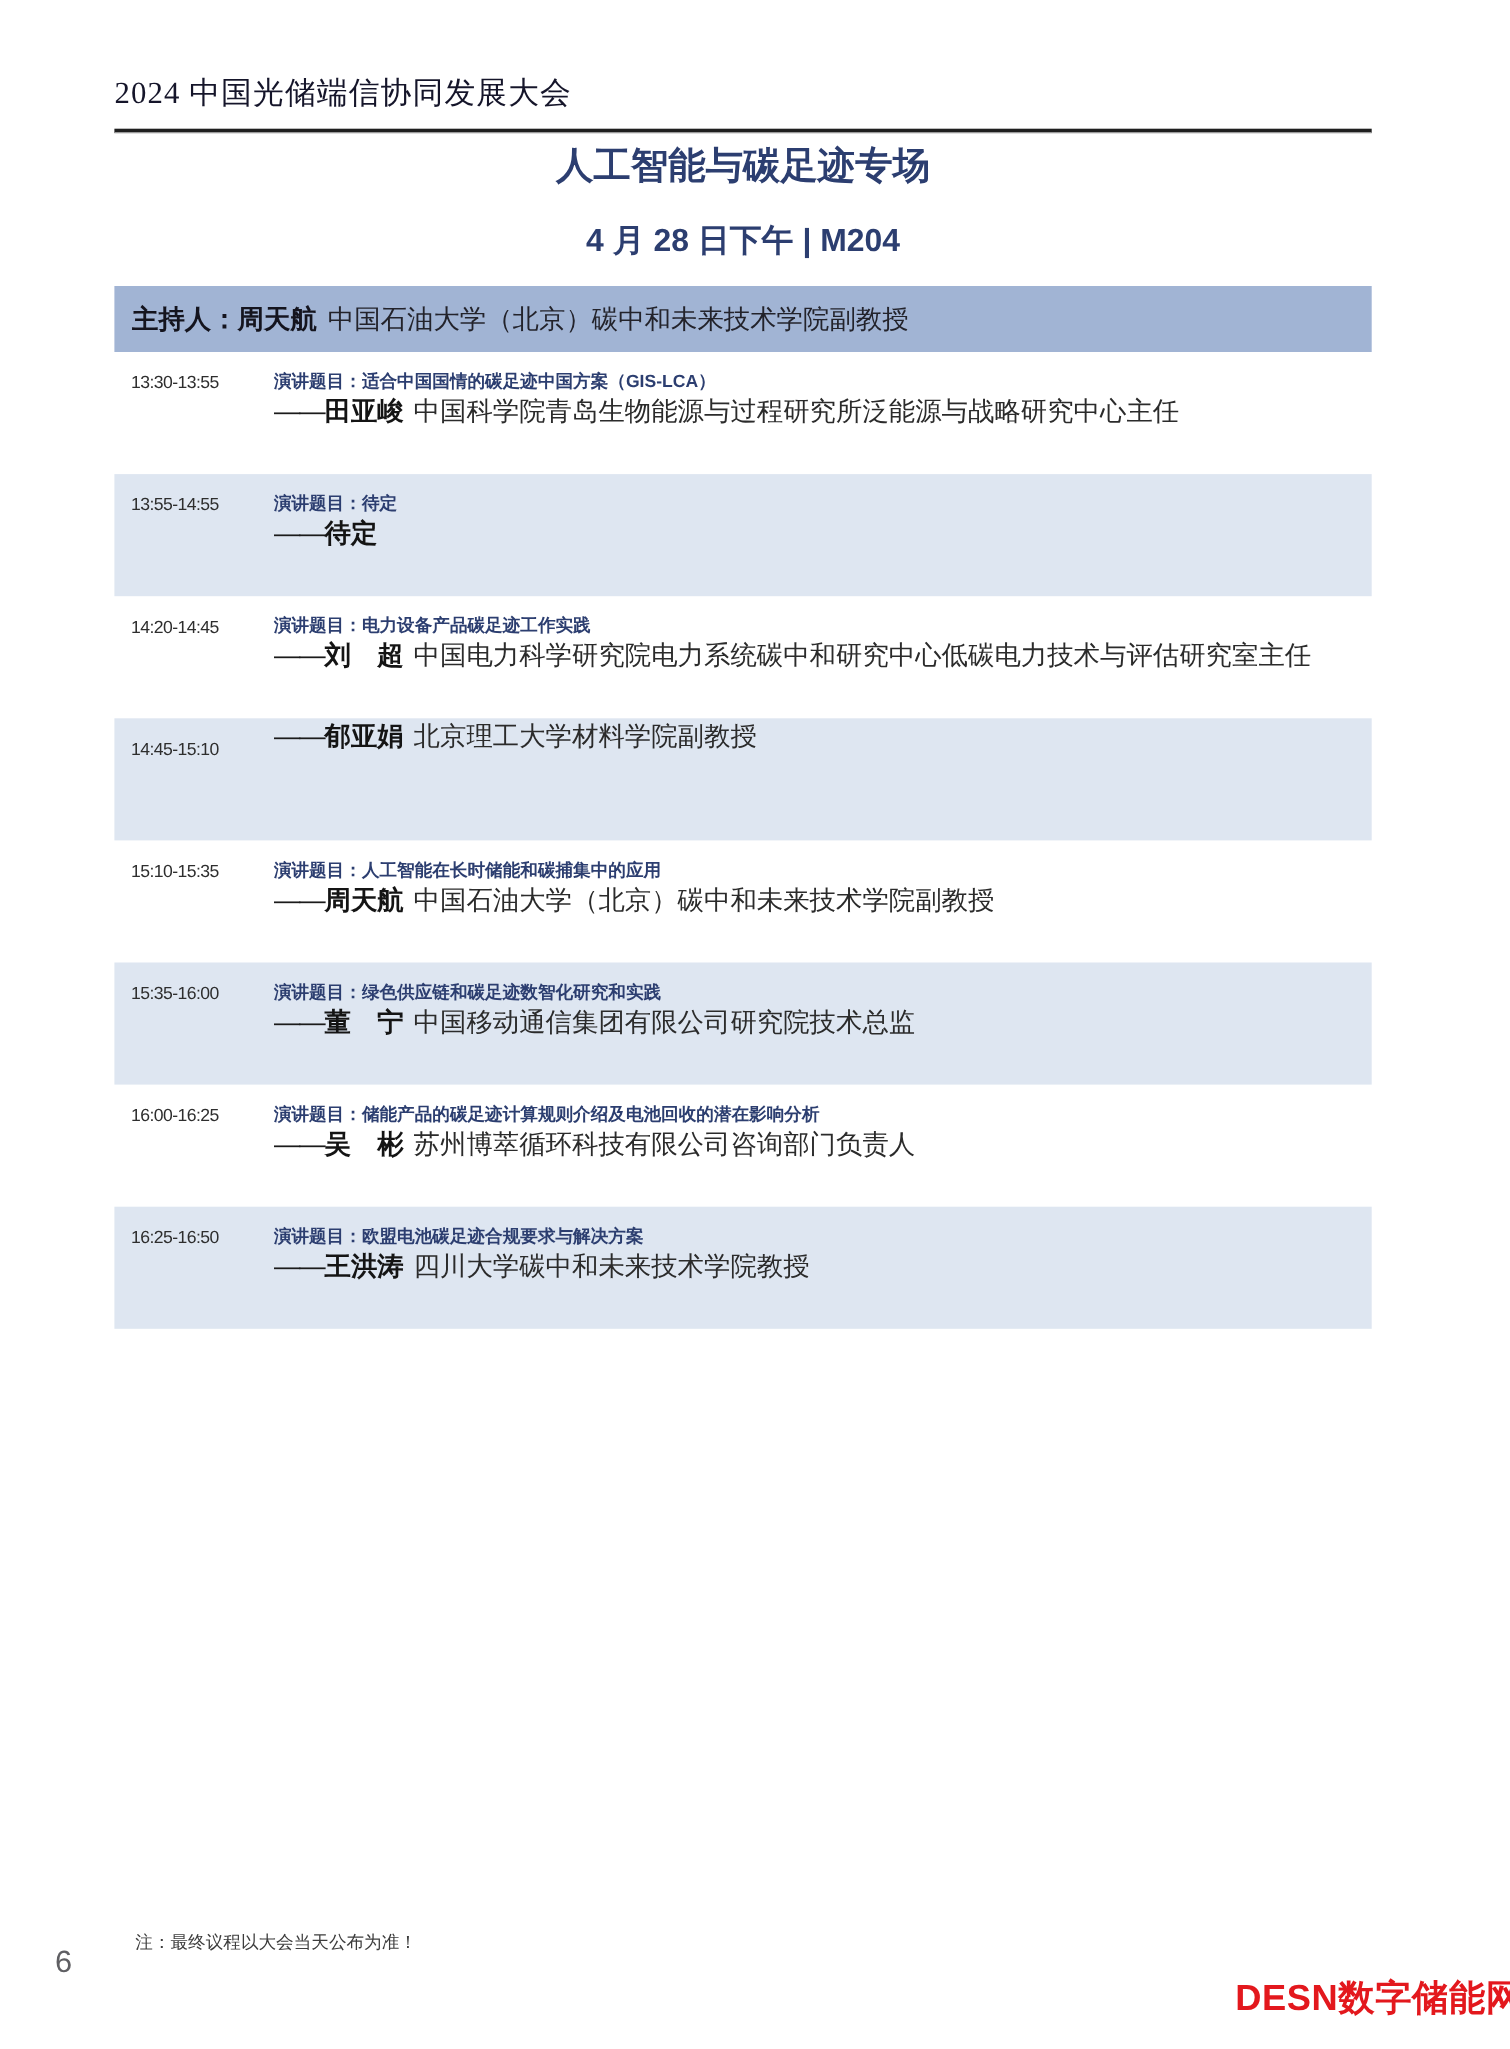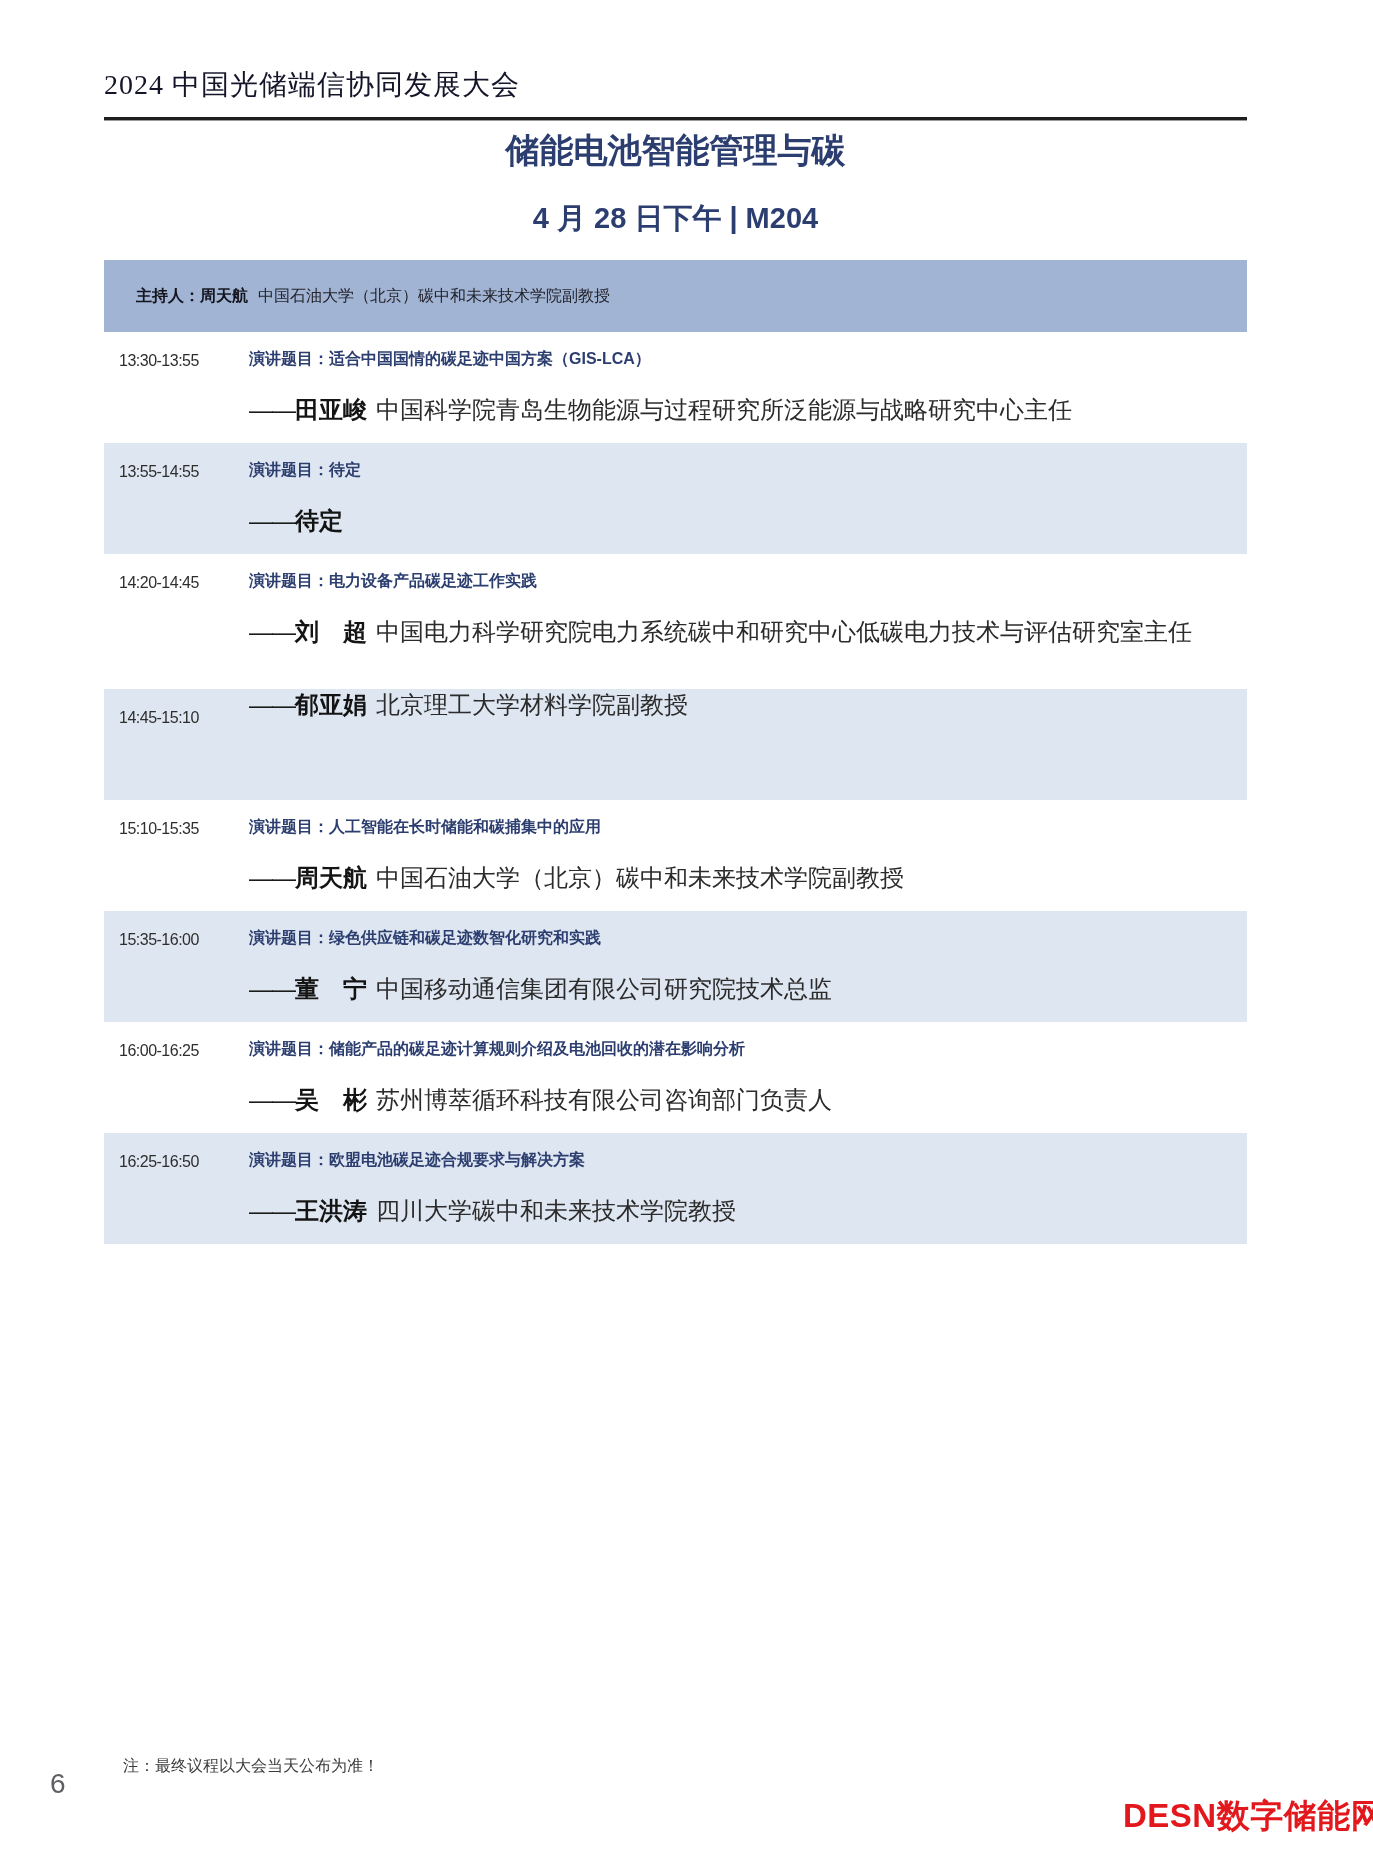--- a/index.html
+++ b/index.html
@@ -32,44 +32,44 @@
   .session-sub{
     position:absolute;left:104px;top:199px;width:1143px;
     text-align:center;
     font-size:29px;font-weight:700;color:#2c3e70;
     white-space:nowrap;
   }
   .agenda{
     position:absolute;left:104px;top:260px;width:1143px;
   }
   .moderator-row{
-    height:72px;background:#a1b4d4;
+    height:60px;background:#a1b4d4;
     display:flex;align-items:center;
-    padding-left:32px;box-sizing:border-box;
-    font-size:16px;white-space:nowrap;
+    padding-left:16px;box-sizing:border-box;
+    font-size:24px;white-space:nowrap;
   }
   .moderator-row .mod-bold{font-weight:700;color:#14141e;}
   .moderator-row .mod-aff{margin-left:10px;color:#23232b;}
   .agenda-row{
     height:111px;box-sizing:border-box;
     position:relative;
   }
   .agenda-row.alt{background:#dee6f1;}
   .row-time{
     position:absolute;left:15px;top:20px;
     font-size:16px;color:#2e2e2e;
     letter-spacing:-0.5px;white-space:nowrap;
   }
   .row-title{
     margin-left:145px;padding-top:17px;
     font-size:16px;font-weight:700;color:#2c3e70;
     white-space:nowrap;
   }
   .row-speaker{
-    margin-left:145px;margin-top:24px;
+    margin-left:145px;
     font-size:24px;color:#2b2b2b;
     white-space:nowrap;
   }
   .row-speaker .dash{color:#1b1b1b;letter-spacing:-1px;}
   .row-speaker .spk-name{font-weight:700;color:#141414;}
   .row-speaker .spk-aff{margin-left:9px;color:#2b2b2b;}
   .page-number{
     position:absolute;left:50px;top:1768px;
     font-size:28px;color:#5f5f63;
   }
@@ -84,21 +84,21 @@
     white-space:nowrap;
     letter-spacing:0.5px;
   }
 </style>
 </head>
 <body>
 
 <div class="page-header">2024 中国光储端信协同发展大会</div>
 <div class="header-rule"></div>
 
-<div class="session-title">储能电池智能管理与碳</div>
+<div class="session-title">人工智能与碳足迹专场</div>
 <div class="session-sub">4 月 28 日下午 | M204</div>
 
 <div class="agenda">
 
   <div class="moderator-row">
     <span class="mod-bold">主持人：周天航</span>
     <span class="mod-aff">中国石油大学（北京）碳中和未来技术学院副教授</span>
   </div>
 
   <div class="agenda-row">

